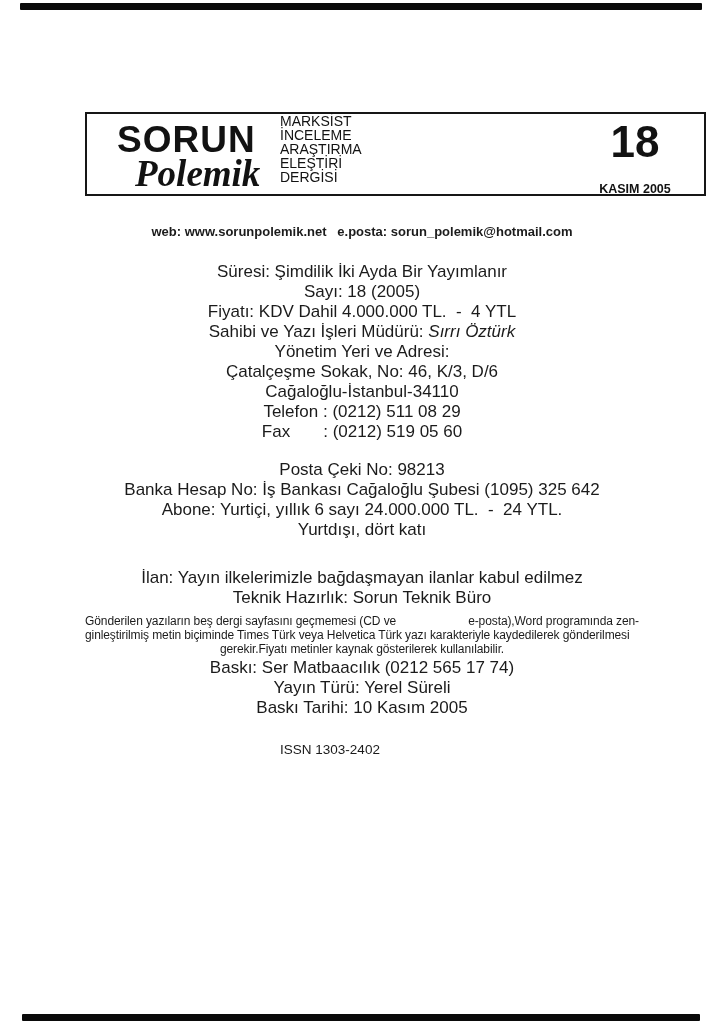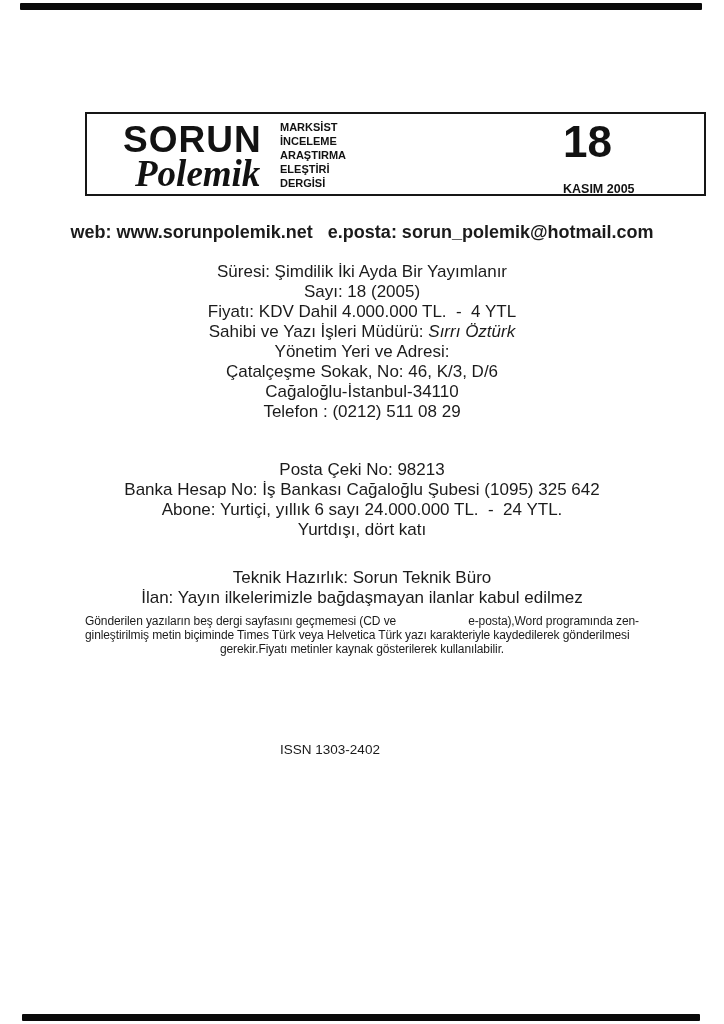--- a/index.html
+++ b/index.html
@@ -27,47 +27,46 @@
     width: 621px; height: 84px;
     border: 2px solid #161616;
     box-sizing: border-box;
     background: #ffffff;
   }
   .logo-main {
     position: absolute; left: 30px; top: 7px;
     font-size: 37px; font-weight: bold; letter-spacing: 1px;
     line-height: 1; color: #121212;
     font-family: "Liberation Sans", sans-serif;
-    margin-left: 6px;
   }
   .logo-sub {
     position: absolute; left: 48px; top: 41px;
     font-family: "Liberation Serif", serif;
     font-style: italic; font-weight: bold;
     font-size: 37px; line-height: 1; color: #121212;
   }
   .descriptor {
-    position: absolute; left: 193px; top: 6px;
-    font-size: 11px; font-weight: bold;
+    position: absolute; left: 193px; top: 0;
+    font-size: 14px; font-weight: normal;
     line-height: 14px; color: #121212;
   }
   .issue-block {
     position: absolute; left: 476px; top: 6px; width: 144px;
-    text-align: left;
+    text-align: center;
   }
   .issue-number {
     font-size: 44px; font-weight: bold; line-height: 44px; color: #121212;
   }
   .issue-date {
     font-size: 12.5px; font-weight: bold; margin-top: 18px; color: #121212;
   }
 
   .contact-line {
     position: absolute; left: 0; top: 222px; width: 724px;
-    text-align: center; font-size: 18px; font-weight: bold; line-height: 20px;
+    text-align: center; font-size: 13px; font-weight: bold; line-height: 20px;
   }
   .cblock {
     position: absolute; left: 0; width: 724px;
     text-align: center; font-size: 17px; line-height: 20px;
   }
   .cblock.b1 { top: 262px; }
   .cblock.b2 { top: 460px; }
   .cblock.b3 { top: 568px; }
   .cblock.b4 { top: 658px; }
   .italic { font-style: italic; margin-top: 44px; }
@@ -112,41 +111,47 @@
 
   <div class="cblock b1">
     <div>Süresi: Şimdilik İki Ayda Bir Yayımlanır</div>
     <div>Sayı: 18 (2005)</div>
     <div>Fiyatı: KDV Dahil 4.000.000 TL.&nbsp; -&nbsp; 4 YTL</div>
     <div><span>Sahibi ve Yazı İşleri Müdürü: </span><span class="italic">Sırrı Öztürk</span></div>
     <div>Yönetim Yeri ve Adresi:</div>
     <div>Çatalçeşme Sokak, No: 46, K/3, D/6</div>
     <div>Cağaloğlu-İstanbul-34110</div>
     <div>Telefon : (0212) 511 08 29</div>
+    <div>Fax&nbsp;&nbsp;&nbsp;&nbsp;&nbsp;&nbsp;&nbsp;: (0212) 519 05 60</div>
   </div>
 
   <div class="cblock b2">
     <div>Posta Çeki No: 98213</div>
     <div>Banka Hesap No: İş Bankası Cağaloğlu Şubesi (1095) 325 642</div>
     <div>Abone: Yurtiçi, yıllık 6 sayı 24.000.000 TL.&nbsp; -&nbsp; 24 YTL.</div>
     <div>Yurtdışı, dört katı</div>
   </div>
 
   <div class="cblock b3">
+    <div>İlan: Yayın ilkelerimizle bağdaşmayan ilanlar kabul edilmez</div>
     <div>Teknik Hazırlık: Sorun Teknik Büro</div>
-    <div>İlan: Yayın ilkelerimizle bağdaşmayan ilanlar kabul edilmez</div>
   </div>
 
   <div class="para">
     <div class="l1">
         <span>Gönderilen yazıların beş dergi sayfasını geçmemesi (CD ve</span>
         <span>e-posta),Word programında zen-</span>
       </div>
     <div class="l2">ginleştirilmiş metin biçiminde Times Türk veya Helvetica Türk yazı karakteriyle kaydedilerek gönderilmesi</div>
     <div class="l3">gerekir.Fiyatı metinler kaynak gösterilerek kullanılabilir.</div>
   </div>
 
+  <div class="cblock b4">
+    <div>Baskı: Ser Matbaacılık (0212 565 17 74)</div>
+    <div>Yayın Türü: Yerel Süreli</div>
+    <div>Baskı Tarihi: 10 Kasım 2005</div>
+  </div>
 
   <div class="issn-line">ISSN 1303-2402</div>
 
   <div class="scan-bar bottom"></div>
 
 </div>
 
 </body></html>

